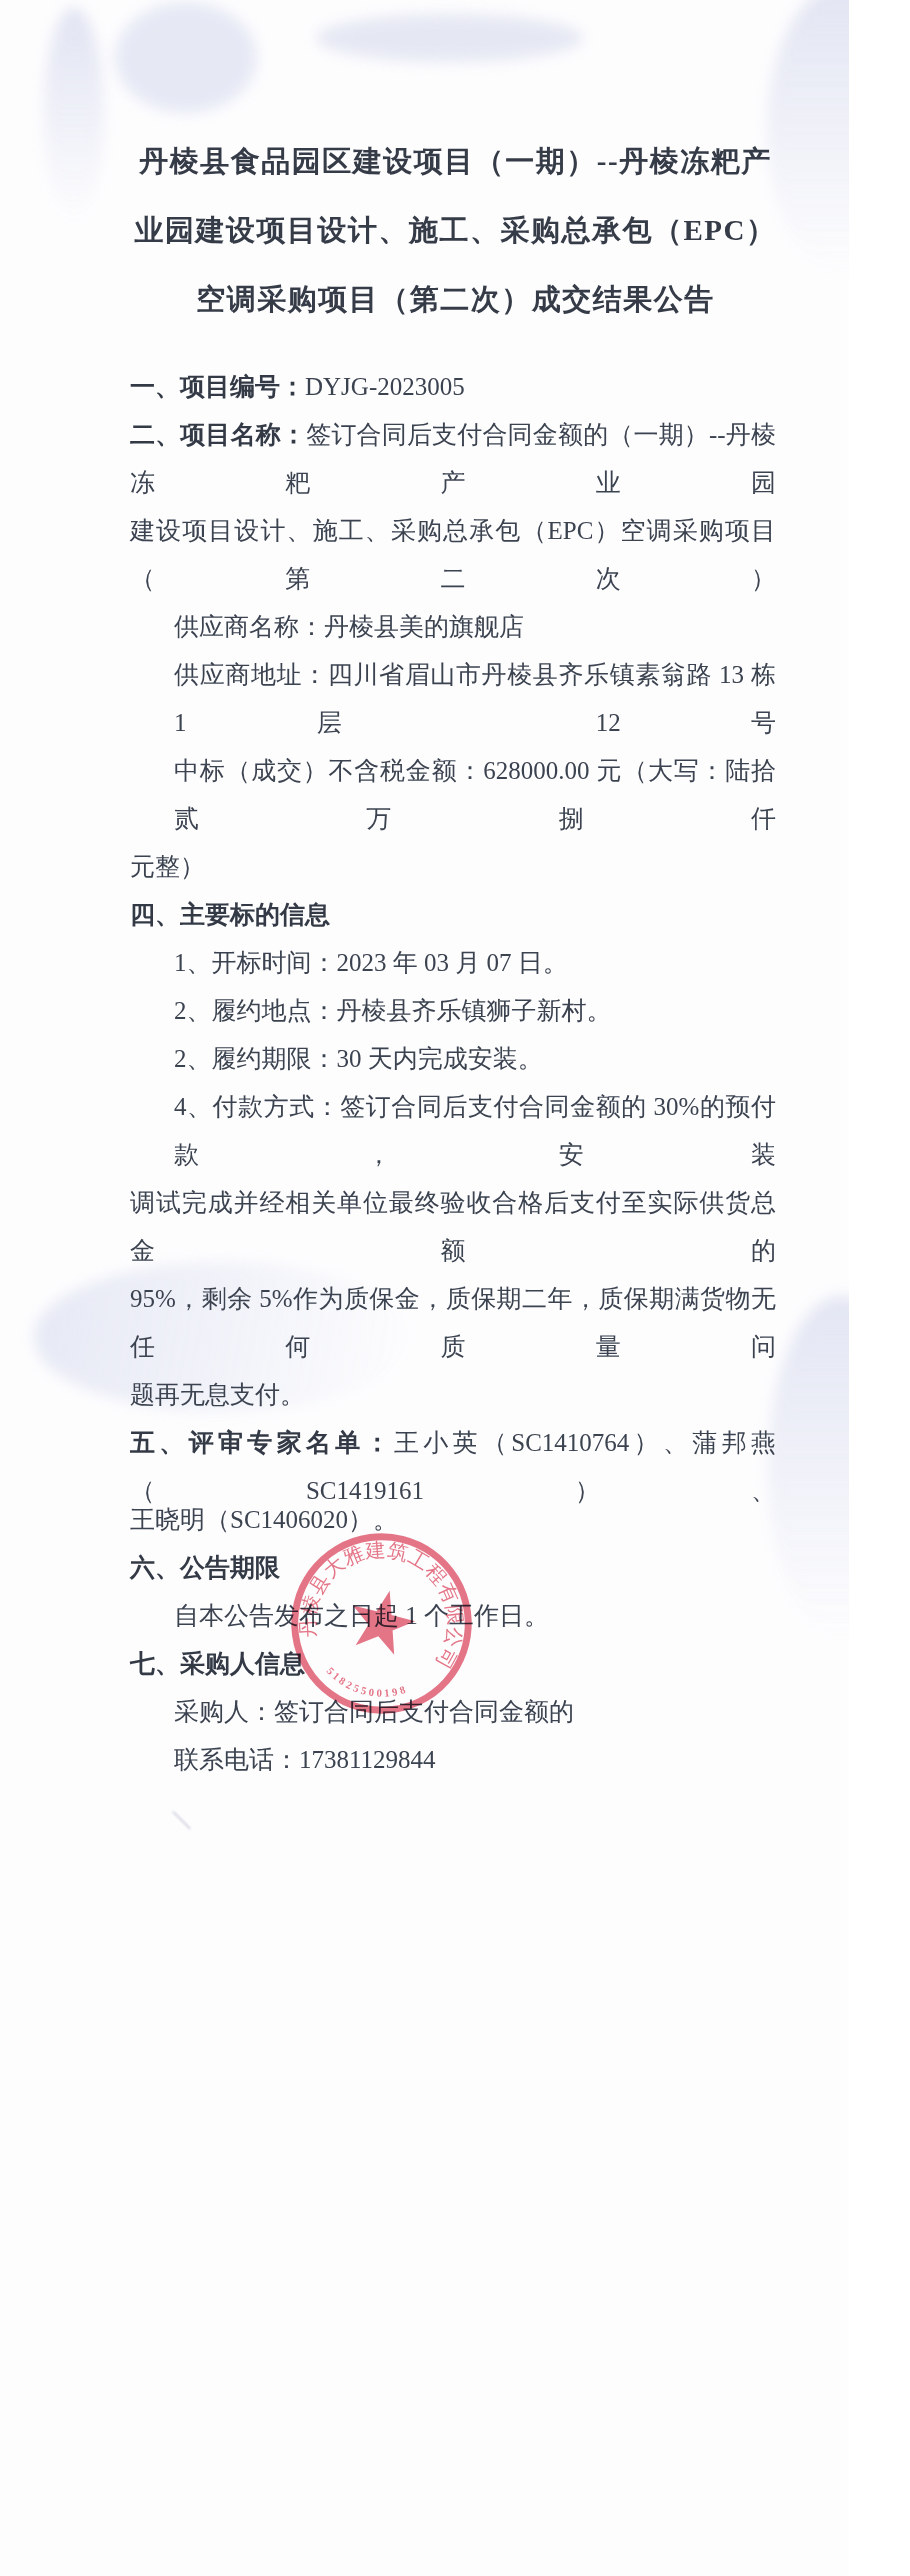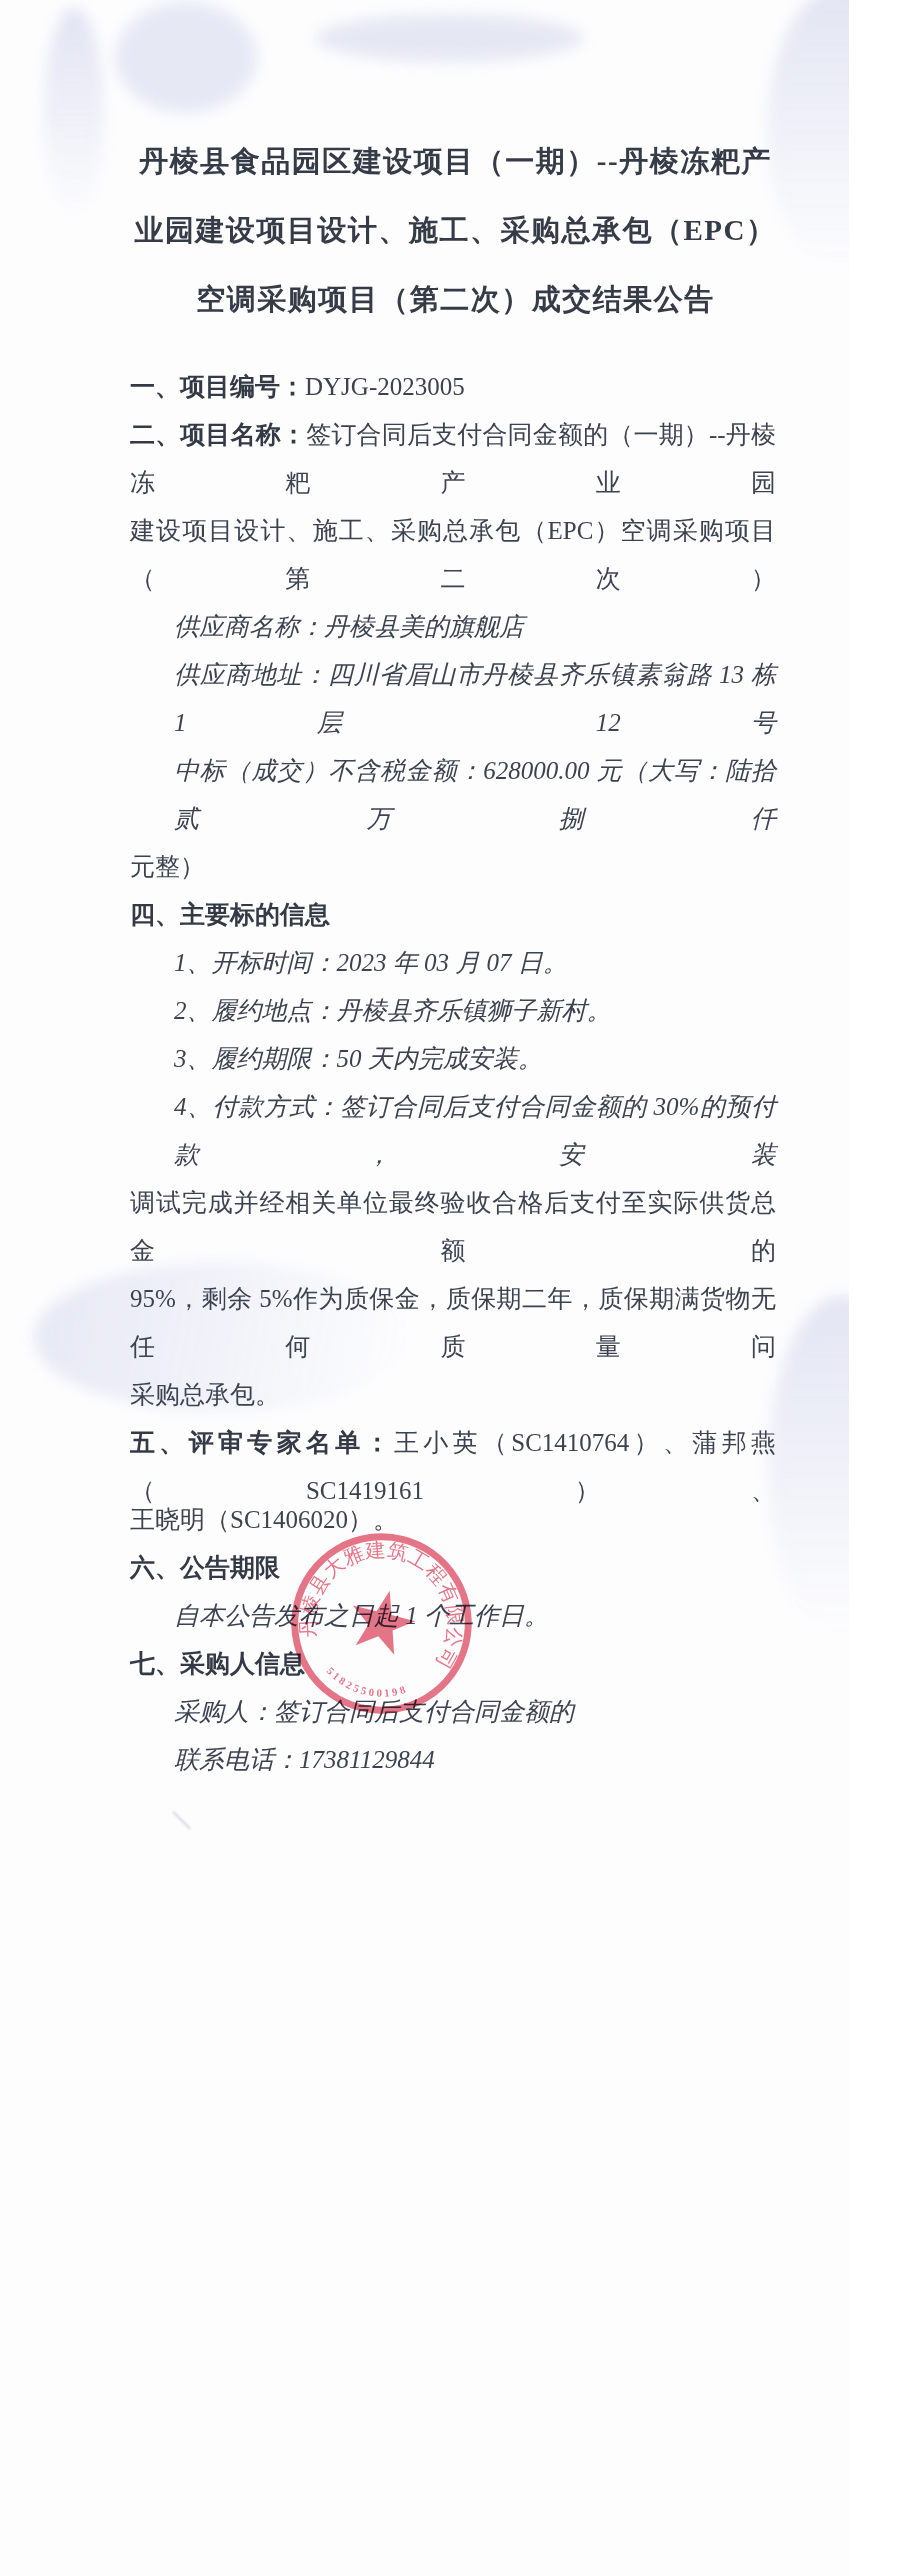--- a/index.html
+++ b/index.html
@@ -27,21 +27,21 @@
     text-align:center;font-size:29px;font-weight:700;
     letter-spacing:1.5px;line-height:69px;color:#353b47;
   }
   .lines{
     position:absolute;left:130px;width:646px;
     font-size:25px;line-height:48px;
   }
   .lines.p1{top:363px;}
   .lines.p2{top:1496px;}
   .bodyline{white-space:nowrap;}
-  .bodyline.ind{padding-left:44px;font-style:italic;}
+  .bodyline.ind{padding-left:44px;}
   .bodyline.full{text-align:justify;text-align-last:justify;white-space:normal;}
   .bodyline b{font-weight:700;color:#333a46;}
 
   .stamp{
     position:absolute;left:274px;top:1516px;
     mix-blend-mode:multiply;opacity:.8;
   }
   .stamp text{font-family:"Liberation Serif","DejaVu Serif",serif;}
 </style>
 </head>
@@ -68,25 +68,25 @@
       <div class="bodyline"><b>一、项目编号：</b><span>DYJG-2023005</span></div>
       <div class="bodyline full"><b>二、项目名称：</b><span>签订合同后支付合同金额的（一期）--丹棱冻粑产业园</span></div>
       <div class="bodyline full"><span>建设项目设计、施工、采购总承包（EPC）空调采购项目（第二次）</span></div>
       <div class="bodyline ind"><span>供应商名称：丹棱县美的旗舰店</span></div>
       <div class="bodyline ind full"><span>供应商地址：四川省眉山市丹棱县齐乐镇素翁路 13 栋 1 层 12 号</span></div>
       <div class="bodyline ind full"><span>中标（成交）不含税金额：628000.00 元（大写：陆拾贰万捌仟</span></div>
       <div class="bodyline"><span>元整）</span></div>
       <div class="bodyline"><b>四、主要标的信息</b></div>
       <div class="bodyline ind"><span>1、开标时间：2023 年 03 月 07 日。</span></div>
       <div class="bodyline ind"><span>2、履约地点：丹棱县齐乐镇狮子新村。</span></div>
-      <div class="bodyline ind"><span>3、履约期限：50 天内完成安装。</span></div>
+      <div class="bodyline ind"><span>2、履约期限：30 天内完成安装。</span></div>
       <div class="bodyline ind full"><span>4、付款方式：签订合同后支付合同金额的 30%的预付款，安装</span></div>
       <div class="bodyline full"><span>调试完成并经相关单位最终验收合格后支付至实际供货总金额的</span></div>
       <div class="bodyline full"><span>95%，剩余 5%作为质保金，质保期二年，质保期满货物无任何质量问</span></div>
-      <div class="bodyline"><span>采购总承包。</span></div>
+      <div class="bodyline"><span>题再无息支付。</span></div>
       <div class="bodyline full"><b>五、评审专家名单：</b><span>王小英（SC1410764）、蒲邦燕（SC1419161）、</span></div>
     </div>
 
   <div class="lines p2">
       <div class="bodyline"><span>王晓明（SC1406020）。</span></div>
       <div class="bodyline"><b>六、公告期限</b></div>
       <div class="bodyline ind"><span>自本公告发布之日起 1 个工作日。</span></div>
       <div class="bodyline"><b>七、采购人信息</b></div>
       <div class="bodyline ind"><span>采购人：签订合同后支付合同金额的</span></div>
       <div class="bodyline ind"><span>联系电话：17381129844</span></div>

